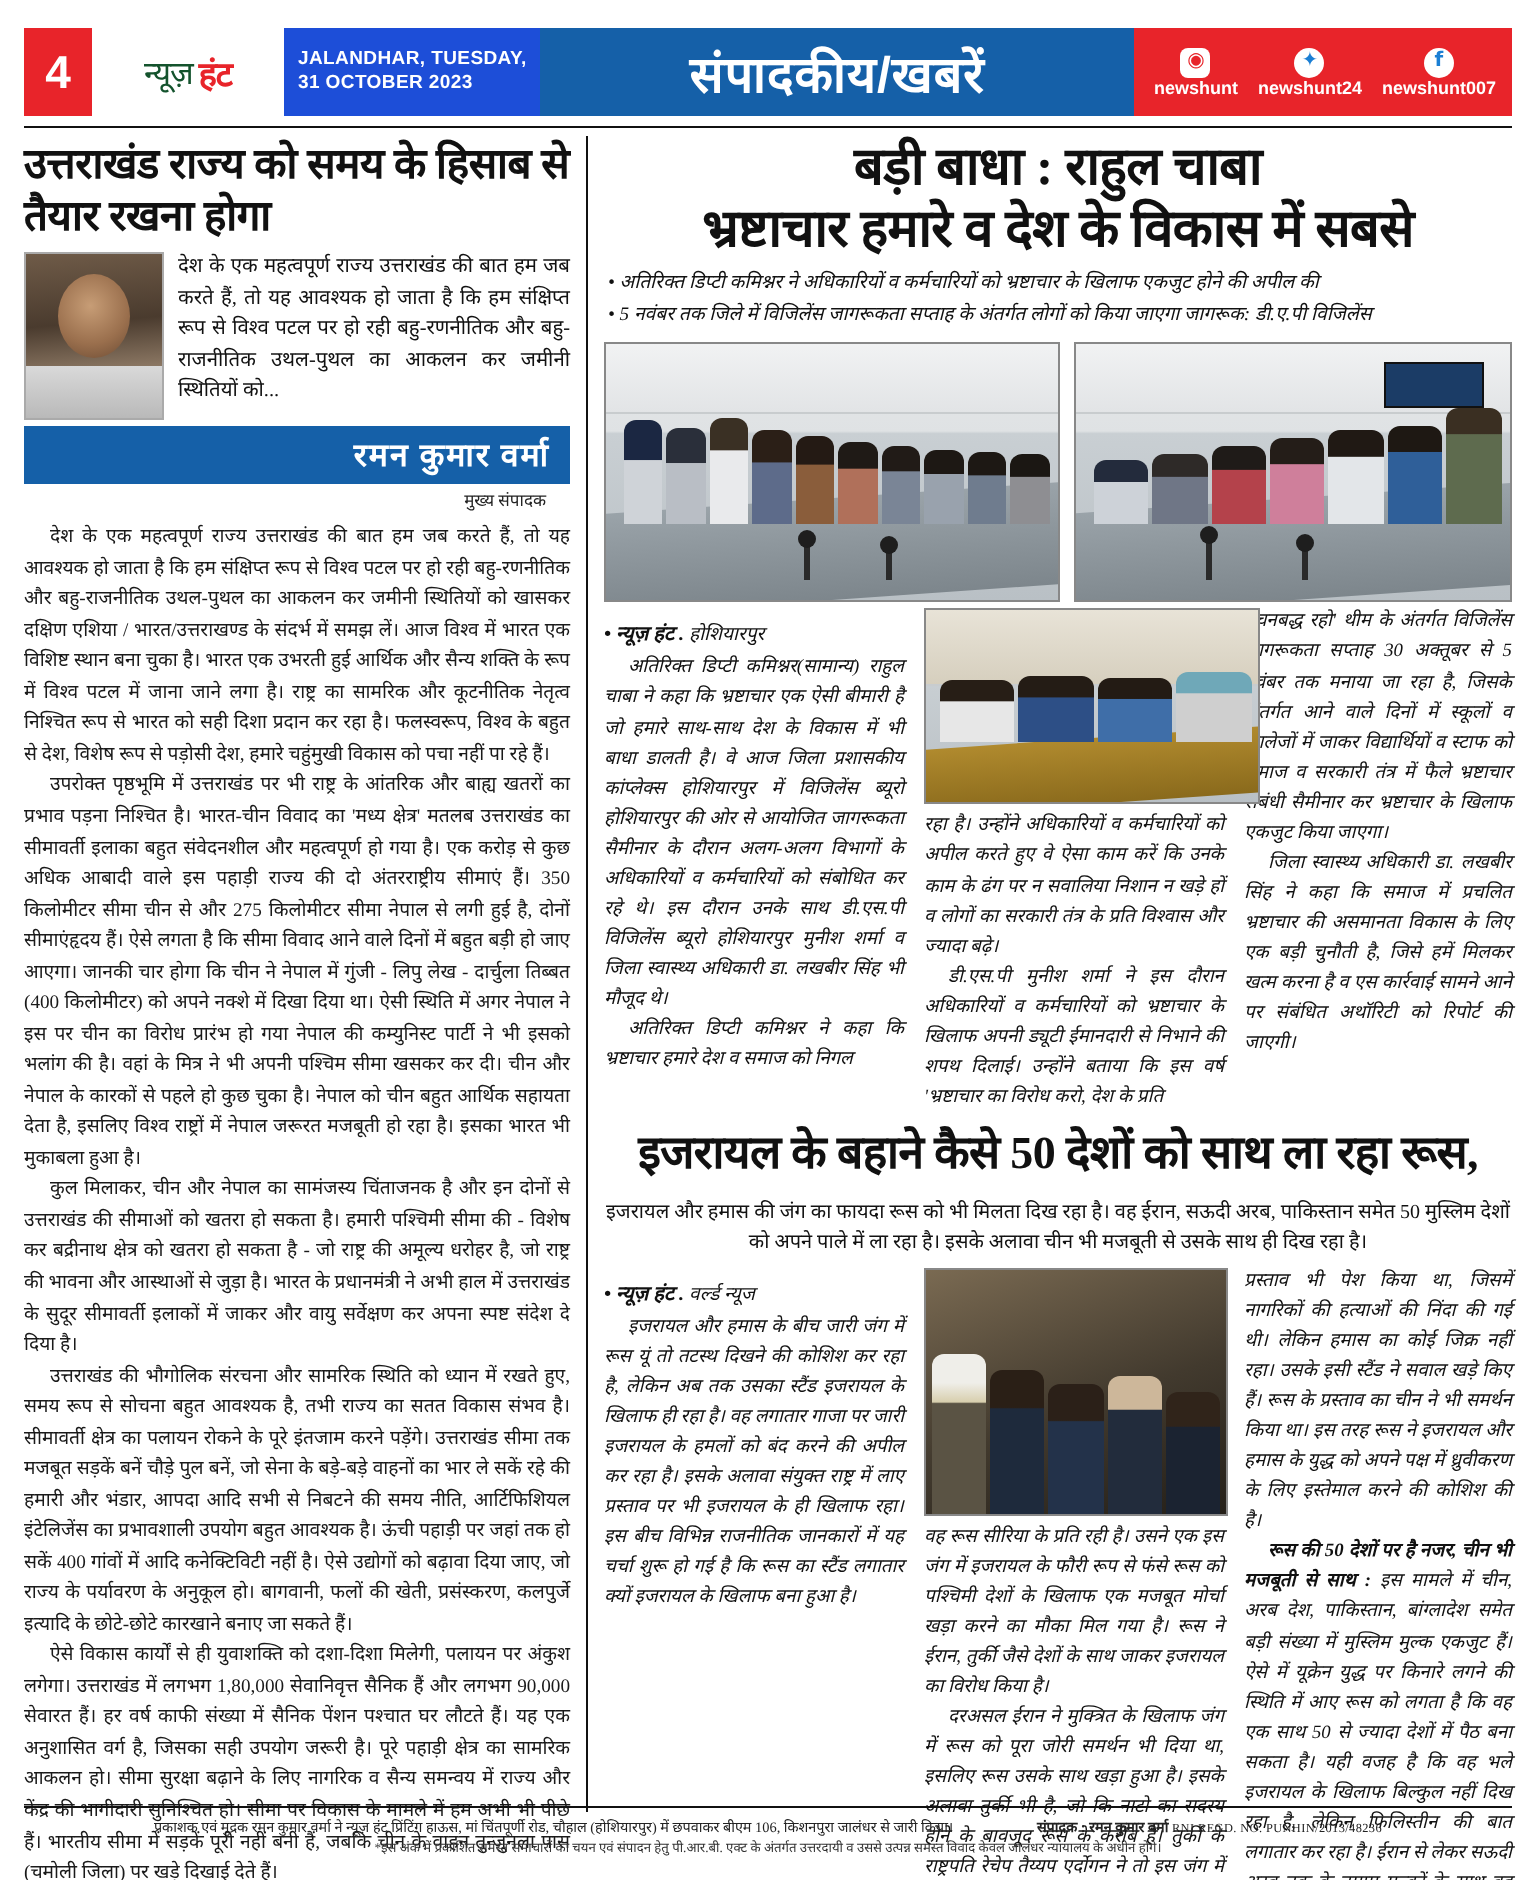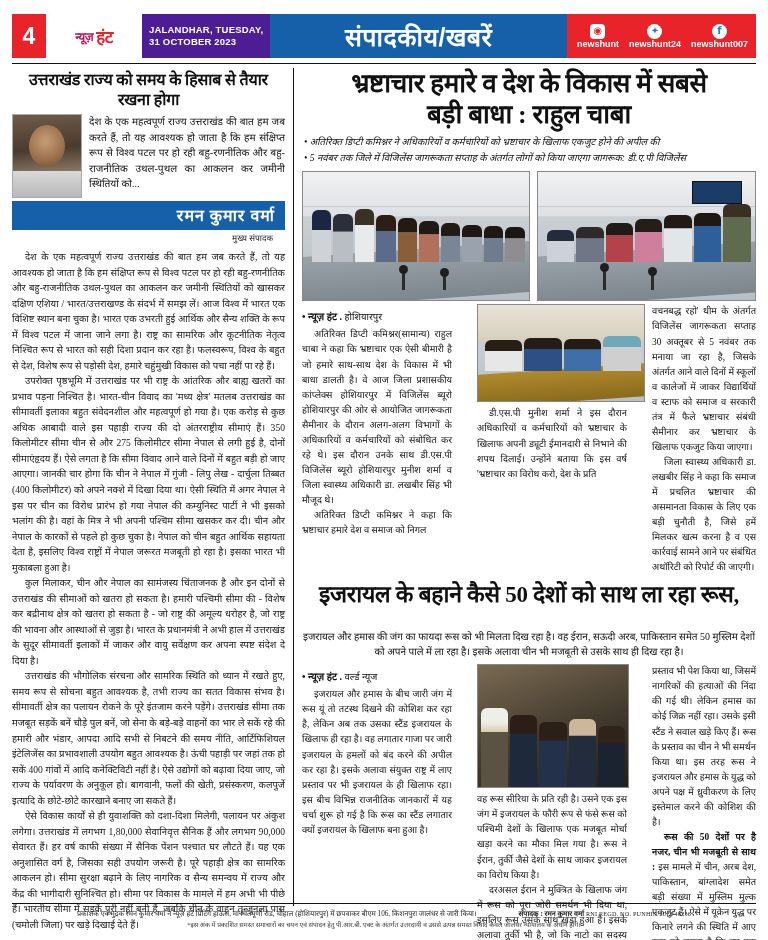--- a/index.html
+++ b/index.html
@@ -30,26 +30,26 @@
     width:34px;display:flex;align-items:center;justify-content:center;
     font-family:"Liberation Sans","DejaVu Sans",sans-serif;
     font-size:23px;font-weight:bold;
   }
   .mh-logo{
     background:#ffffff;
     padding:0 6px;
     display:flex;align-items:center;justify-content:center;
     min-width:84px;
   }
-  .mh-logo .lg1{color:#be185d;font-weight:bold;font-size:12px;
+  .mh-logo .lg1{color:#14532d;font-weight:normal;font-size:16px;
     font-family:"Liberation Sans","DejaVu Sans",sans-serif;letter-spacing:-.5px;}
   .mh-logo .lg2{color:#e8242a;font-weight:bold;font-size:17px;margin-left:3px;
     font-family:"Liberation Sans","DejaVu Sans",sans-serif;letter-spacing:-.5px;}
   .mh-date{
-    background:#4c1d95;color:#fff;
+    background:#1d4ed8;color:#fff;
     display:flex;flex-direction:column;justify-content:center;
     padding:0 7px;
     font-family:"Liberation Sans","DejaVu Sans",sans-serif;
     font-size:9.5px;font-weight:bold;line-height:1.22;letter-spacing:.2px;
     white-space:nowrap;
   }
   .mh-section{
     background:#1560a8;color:#fff;
     flex:1;
     display:flex;align-items:center;justify-content:center;
@@ -92,23 +92,22 @@
   .col-right{
     flex:1;
     box-sizing:border-box;
     padding-left:8px;
   }
 
   
   .ed-head{
     font-family:"Liberation Serif","DejaVu Serif",serif;
     font-weight:bold;
-    font-size:16px;
+    font-size:21px;
     line-height:1.22;
-    text-align:center;
     margin:2px 0 5px 0;
     letter-spacing:-.2px;
   }
   .ed-intro{display:flex;gap:7px;align-items:flex-start;}
   .ed-photo{
     width:68px;height:82px;flex:none;
     background:linear-gradient(175deg,#6f5b48 0%,#4a3b2e 42%,#8b7763 70%,#3d3228 100%);
     border:1px solid #aaa;
     position:relative;overflow:hidden;
   }
@@ -177,35 +176,35 @@
     background:linear-gradient(180deg,#9aa3a9,#7d868c);
     transform:skewY(-4deg);}
   .room .desk2{position:absolute;left:-8%;right:-8%;bottom:26%;height:8%;
     background:#6f787e;transform:skewY(-4deg);}
   .people{position:absolute;left:4%;right:2%;bottom:30%;height:52%;display:flex;align-items:flex-end;gap:2px;}
   .people i{display:block;flex:1;border-radius:6px 6px 0 0;}
   .mic{position:absolute;width:3px;background:#2a2a2a;bottom:8%;}
   .mic:before{content:"";position:absolute;top:-7px;left:-3px;width:9px;height:9px;border-radius:50%;background:#1e1e1e;}
   .screen{position:absolute;background:#1b3c66;border:1px solid #111;}
 
-  .cap-row{display:flex;gap:25px;margin-top:3px;}
+  .cap-row{display:flex;gap:10px;margin-top:3px;font-style:italic;}
   .dateline{
     font-size:10px;font-weight:bold;margin:5px 0 4px 0;
   }
   .dateline .dot{color:#111;}
   .dateline .place{font-weight:normal;font-size:9.5px;}
   .tc{flex:1;font-size:9.4px;line-height:1.6;text-align:justify;}
   .tc p{margin:0;text-indent:12px;}
   .tc p.noind{text-indent:0;}
 
   .story2{margin-top:6px;}
   .story2-head{
     font-family:"Liberation Serif","DejaVu Serif",serif;
     font-weight:bold;font-size:23px;line-height:1.22;
-    text-align:center;margin:2px 0 20px 0;letter-spacing:-.3px;
+    text-align:center;margin:2px 0 8px 0;letter-spacing:-.3px;
   }
   .story2-standfirst{
     font-size:10px;line-height:1.5;text-align:center;margin-bottom:5px;
   }
   .putin-bg{position:absolute;inset:0;background:linear-gradient(160deg,#7a6a52,#423a2e 55%,#241f18);}
 
   .sub-head{font-weight:bold;margin-top:29px;}
 
   
   .footer{
@@ -274,22 +273,22 @@
         <p>उत्तराखंड की भौगोलिक संरचना और सामरिक स्थिति को ध्यान में रखते हुए, समय रूप से सोचना बहुत आवश्यक है, तभी राज्य का सतत विकास संभव है। सीमावर्ती क्षेत्र का पलायन रोकने के पूरे इंतजाम करने पड़ेंगे। उत्तराखंड सीमा तक मजबूत सड़कें बनें चौड़े पुल बनें, जो सेना के बड़े-बड़े वाहनों का भार ले सकें रहे की हमारी और भंडार, आपदा आदि सभी से निबटने की समय नीति, आर्टिफिशियल इंटेलिजेंस का प्रभावशाली उपयोग बहुत आवश्यक है। ऊंची पहाड़ी पर जहां तक हो सकें 400 गांवों में आदि कनेक्टिविटी नहीं है। ऐसे उद्योगों को बढ़ावा दिया जाए, जो राज्य के पर्यावरण के अनुकूल हो। बागवानी, फलों की खेती, प्रसंस्करण, कलपुर्जे इत्यादि के छोटे-छोटे कारखाने बनाए जा सकते हैं।</p>
         <p>ऐसे विकास कार्यों से ही युवाशक्ति को दशा-दिशा मिलेगी, पलायन पर अंकुश लगेगा। उत्तराखंड में लगभग 1,80,000 सेवानिवृत्त सैनिक हैं और लगभग 90,000 सेवारत हैं। हर वर्ष काफी संख्या में सैनिक पेंशन पश्चात घर लौटते हैं। यह एक अनुशासित वर्ग है, जिसका सही उपयोग जरूरी है। पूरे पहाड़ी क्षेत्र का सामरिक आकलन हो। सीमा सुरक्षा बढ़ाने के लिए नागरिक व सैन्य समन्वय में राज्य और केंद्र की भागीदारी सुनिश्चित हो। सीमा पर विकास के मामले में हम अभी भी पीछे हैं। भारतीय सीमा में सड़कें पूरी नहीं बनी हैं, जबकि चीन के वाहन तुन्जुनला पास (चमोली जिला) पर खड़े दिखाई देते हैं।</p>
 
       </div>
     </div>
 
     <div class="col-right">
 
       <div>
         <div class="story1-head">
+          <div>बड़ी बाधा : राहुल चाबा</div>
           <div>भ्रष्टाचार हमारे व देश के विकास में सबसे</div>
-          <div>बड़ी बाधा : राहुल चाबा</div>
         </div>
 
         <div class="bullets">
           <div>अतिरिक्त डिप्टी कमिश्नर ने अधिकारियों व कर्मचारियों को भ्रष्टाचार के खिलाफ एकजुट होने की अपील की</div>
           <div>5 नवंबर तक जिले में विजिलेंस जागरूकता सप्ताह के अंतर्गत लोगों को किया जाएगा जागरूक: डी.ए.पी विजिलेंस</div>
         </div>
 
         <div class="photo-row">
           <div class="photo ph-a">
             <div class="room">
@@ -353,20 +352,21 @@
                 <div class="desk" style="height:34%;background:linear-gradient(180deg,#b08a2e,#8a6a1c)"></div>
                 <div class="people" style="bottom:32%;height:46%">
                   <i style="height:70%;background:linear-gradient(180deg,#271e16 34%,#e7e7e7 35%)"></i>
                   <i style="height:74%;background:linear-gradient(180deg,#241c15 32%,#2d4f86 33%)"></i>
                   <i style="height:72%;background:linear-gradient(180deg,#231b14 32%,#3f6ea8 33%)"></i>
                   <i style="height:78%;background:linear-gradient(180deg,#6fa8b8 30%,#cfcfcf 31%)"></i>
                 </div>
               </div>
             </div>
             <div class="tc" style="margin-top:4px">
+              <p class="noind">रहा है। उन्होंने अधिकारियों व कर्मचारियों को अपील करते हुए वे ऐसा काम करें कि उनके काम के ढंग पर न सवालिया निशान न खड़े हों व लोगों का सरकारी तंत्र के प्रति विश्वास और ज्यादा बढ़े।</p>
               <p>डी.एस.पी मुनीश शर्मा ने इस दौरान अधिकारियों व कर्मचारियों को भ्रष्टाचार के खिलाफ अपनी ड्यूटी ईमानदारी से निभाने की शपथ दिलाई। उन्होंने बताया कि इस वर्ष 'भ्रष्टाचार का विरोध करो, देश के प्रति</p>
             </div>
           </div>
           <div style="flex:1">
             <div class="tc">
               <p class="noind">वचनबद्ध रहो' थीम के अंतर्गत विजिलेंस जागरूकता सप्ताह 30 अक्तूबर से 5 नवंबर तक मनाया जा रहा है, जिसके अंतर्गत आने वाले दिनों में स्कूलों व कालेजों में जाकर विद्यार्थियों व स्टाफ को समाज व सरकारी तंत्र में फैले भ्रष्टाचार संबंधी सैमीनार कर भ्रष्टाचार के खिलाफ एकजुट किया जाएगा।</p>
               <p>जिला स्वास्थ्य अधिकारी डा. लखबीर सिंह ने कहा कि समाज में प्रचलित भ्रष्टाचार की असमानता विकास के लिए एक बड़ी चुनौती है, जिसे हमें मिलकर खत्म करना है व एस कार्रवाई सामने आने पर संबंधित अथॉरिटी को रिपोर्ट की जाएगी।</p>
             </div>
           </div>
         </div>

